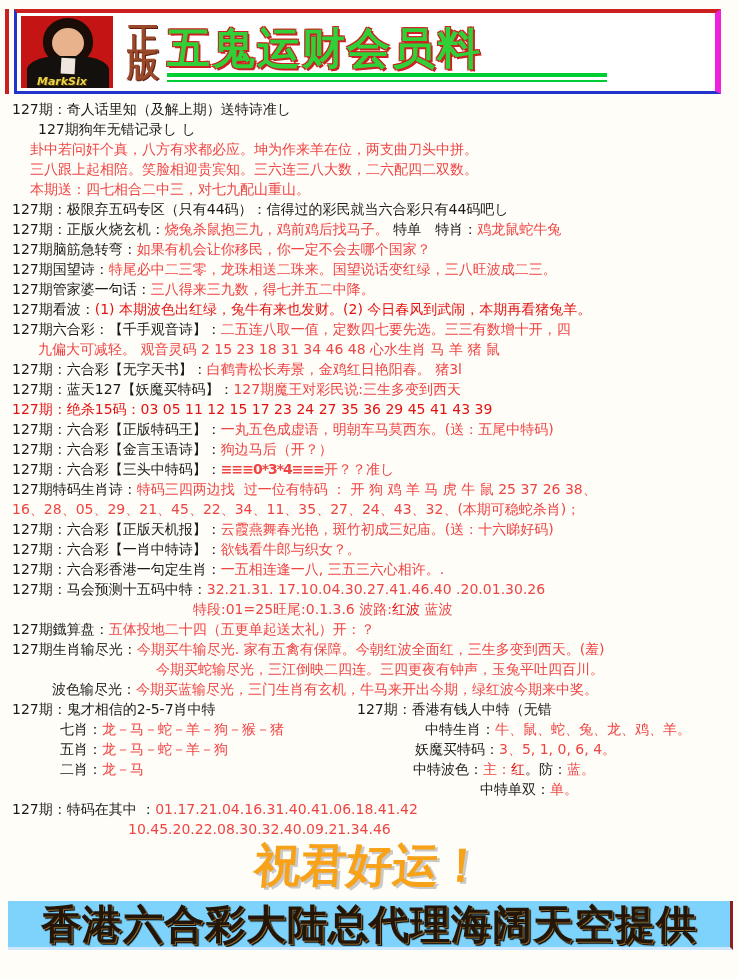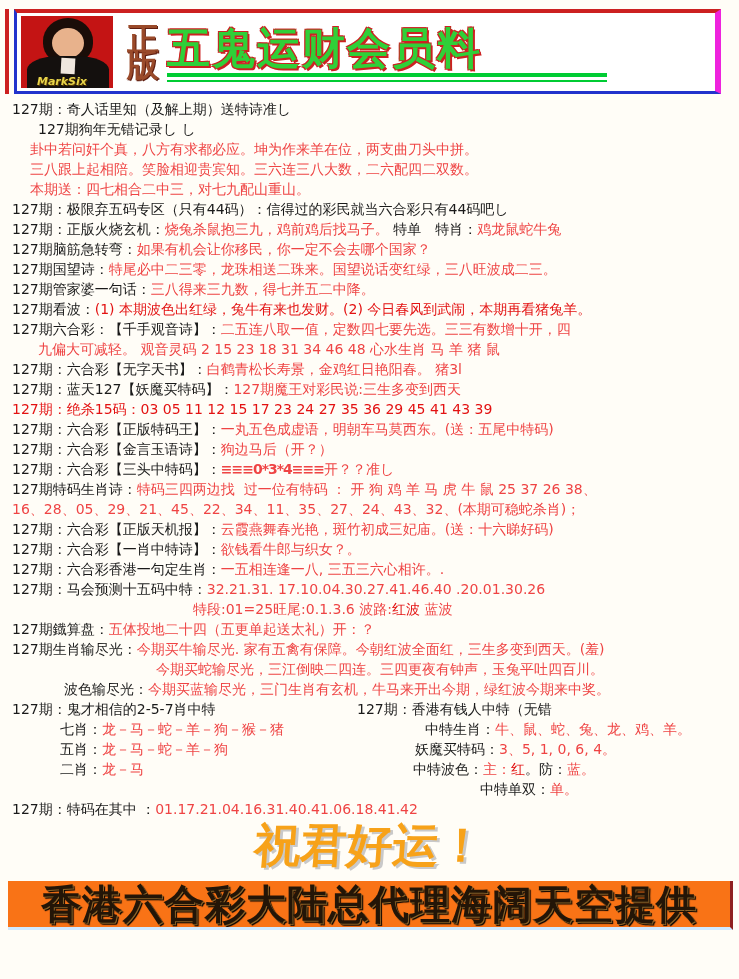--- a/index.html
+++ b/index.html
@@ -61,21 +61,21 @@
     margin-top:2px;text-align:center;
     font-family:"Liberation Serif","DejaVu Serif",serif;
     font-size:46px;line-height:50px;font-weight:bold;
     color:#f7a219;
     text-shadow:3px 2px 0 #c9c9c9;
     transform:skewX(-4deg);
   }
   
   .banner{
     margin:10px 6px 0 8px;height:46px;
-    background:#f97316;
+    background:#7dd3fc;
     border-right:3px solid #8f2020;
     border-bottom:3px solid #cfe8ff;
     display:flex;align-items:center;justify-content:center;overflow:hidden;
   }
   .banner-text{
     font-family:"Liberation Serif","DejaVu Serif",serif;
     font-size:40px;font-weight:bold;letter-spacing:1px;white-space:nowrap;
     color:#231507;
     text-shadow:1px 1px 0 #8a6228,2px 2px 1px #000;
   }
@@ -124,26 +124,27 @@
     <div class="line" style="margin-left: 4px;"><span class="c-k">127期特码生肖诗：</span><span class="c-b">特码三四两边找  过一位有特码 ： 开 狗 鸡 羊 马 虎 牛 鼠 25 37 26 38、</span></div>
     <div class="line" style="margin-left: 4px;"><span class="c-b">16、28、05、29、21、45、22、34、11、35、27、24、43、32、(本期可稳蛇杀肖)；</span></div>
     <div class="line" style="margin-left: 4px;"><span class="c-k">127期：六合彩【正版天机报】：</span><span class="c-b">云霞燕舞春光艳，斑竹初成三妃庙。(送：十六睇好码)</span></div>
     <div class="line" style="margin-left: 4px;"><span class="c-k">127期：六合彩【一肖中特诗】：</span><span class="c-b">欲钱看牛郎与织女？。</span></div>
     <div class="line" style="margin-left: 4px;"><span class="c-k">127期：六合彩香港一句定生肖：</span><span class="c-b">一五相连逢一八, 三五三六心相许。.</span></div>
     <div class="line" style="margin-left: 4px;"><span class="c-k">127期：马会预测十五码中特：</span><span class="c-b">32.21.31. 17.10.04.30.27.41.46.40 .20.01.30.26</span></div>
     <div class="line" style="margin-left: 185px;"><span class="c-b">特段:01=25旺尾:0.1.3.6 波路:</span><span class="c-r">红波</span><span class="c-b"> 蓝波</span></div>
     <div class="line" style="margin-left: 4px;"><span class="c-k">127期鐡算盘：</span><span class="c-b">五体投地二十四（五更单起送太礼）开：？</span></div>
     <div class="line" style="margin-left: 4px;"><span class="c-k">127期生肖输尽光：</span><span class="c-b">今期买牛输尽光. 家有五禽有保障。今朝红波全面红，三生多变到西天。(羞)</span></div>
     <div class="line" style="margin-left: 148px;"><span class="c-b">今期买蛇输尽光，三江倒映二四连。三四更夜有钟声，玉兔平吐四百川。</span></div>
-    <div class="line" style="margin-left: 56px;"><span class="c-k">波色输尽光：</span><span class="c-b">今期买蓝输尽光，三门生肖有玄机，牛马来开出今期，绿红波今期来中奖。</span></div>
+    <div class="line" style="margin-left: 44px;"><span class="c-k">波色输尽光：</span><span class="c-b">今期买蓝输尽光，三门生肖有玄机，牛马来开出今期，绿红波今期来中奖。</span></div>
     <div class="line cols"><div class="col-l" style="padding-left: 4px;"><span class="c-k">127期：鬼才相信的2-5-7肖中特</span></div><div class="col-r"><span class="c-k">127期：香港有钱人中特（无错</span></div></div>
     <div class="line cols"><div class="col-l" style="padding-left: 52px;"><span class="c-k">七肖：</span><span class="c-b">龙－马－蛇－羊－狗－猴－猪</span></div><div class="col-r" style="padding-left: 20px;"><span class="c-k">中特生肖：</span><span class="c-b">牛、鼠、蛇、兔、龙、鸡、羊。</span></div></div>
     <div class="line cols"><div class="col-l" style="padding-left: 52px;"><span class="c-k">五肖：</span><span class="c-b">龙－马－蛇－羊－狗</span></div><div class="col-r" style="padding-left: 10px;"><span class="c-k">妖魔买特码：</span><span class="c-b">3、5, 1, 0, 6, 4。</span></div></div>
     <div class="line cols"><div class="col-l" style="padding-left: 52px;"><span class="c-k">二肖：</span><span class="c-b">龙－马</span></div><div class="col-r" style="padding-left: 8px;"><span class="c-k">中特波色：</span><span class="c-b">主：</span><span class="c-r">红</span><span class="c-k">。防：</span><span class="c-b">蓝。</span></div></div>
     <div class="line cols"><div class="col-l" style="padding-left: 52px;"></div><div class="col-r" style="padding-left: 75px;"><span class="c-k">中特单双：</span><span class="c-b">单。</span></div></div>
     <div class="line" style="margin-left: 4px;"><span class="c-k">127期：特码在其中 ：</span><span class="c-b">01.17.21.04.16.31.40.41.06.18.41.42</span></div>
+    <div class="line" style="margin-left: 120px;"><span class="c-b">10.45.20.22.08.30.32.40.09.21.34.46</span></div>
   </div>
 
 <div class="wish">祝君好运！</div>
 
 <div class="banner">
   <div class="banner-text">香港六合彩大陆总代理海阔天空提供</div>
 </div>
 
 </body></html>

